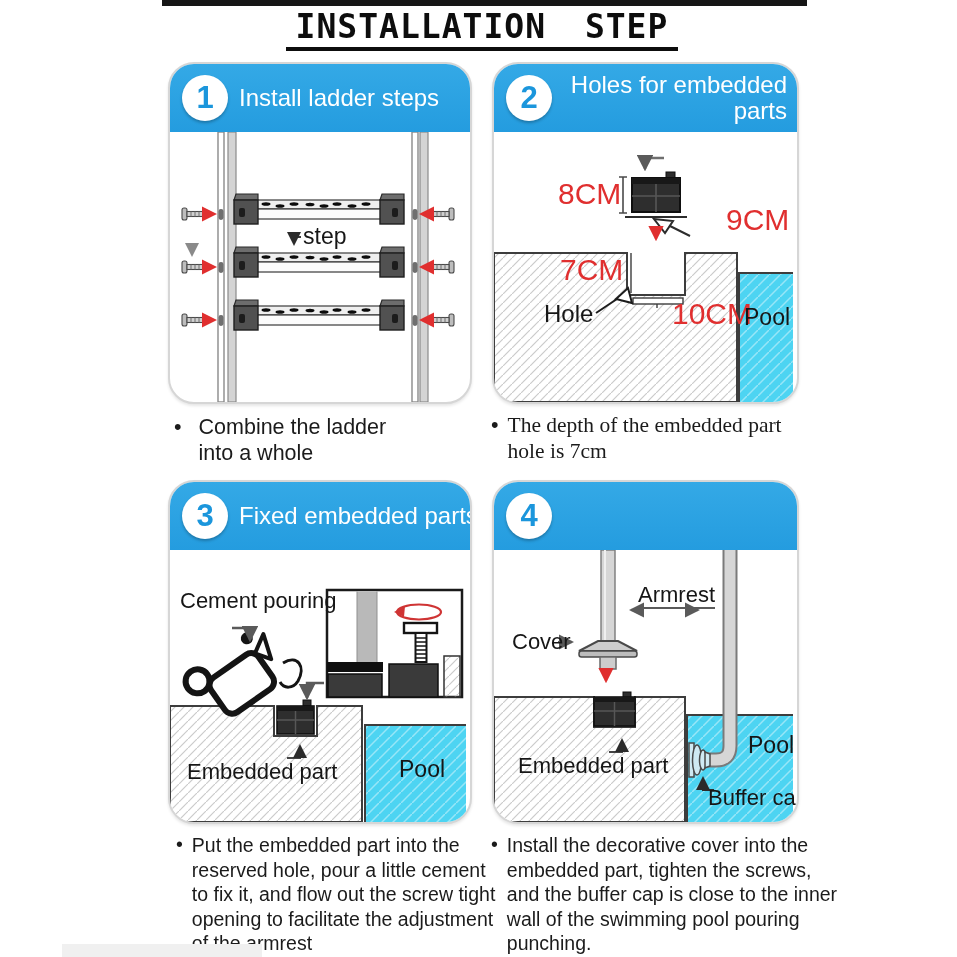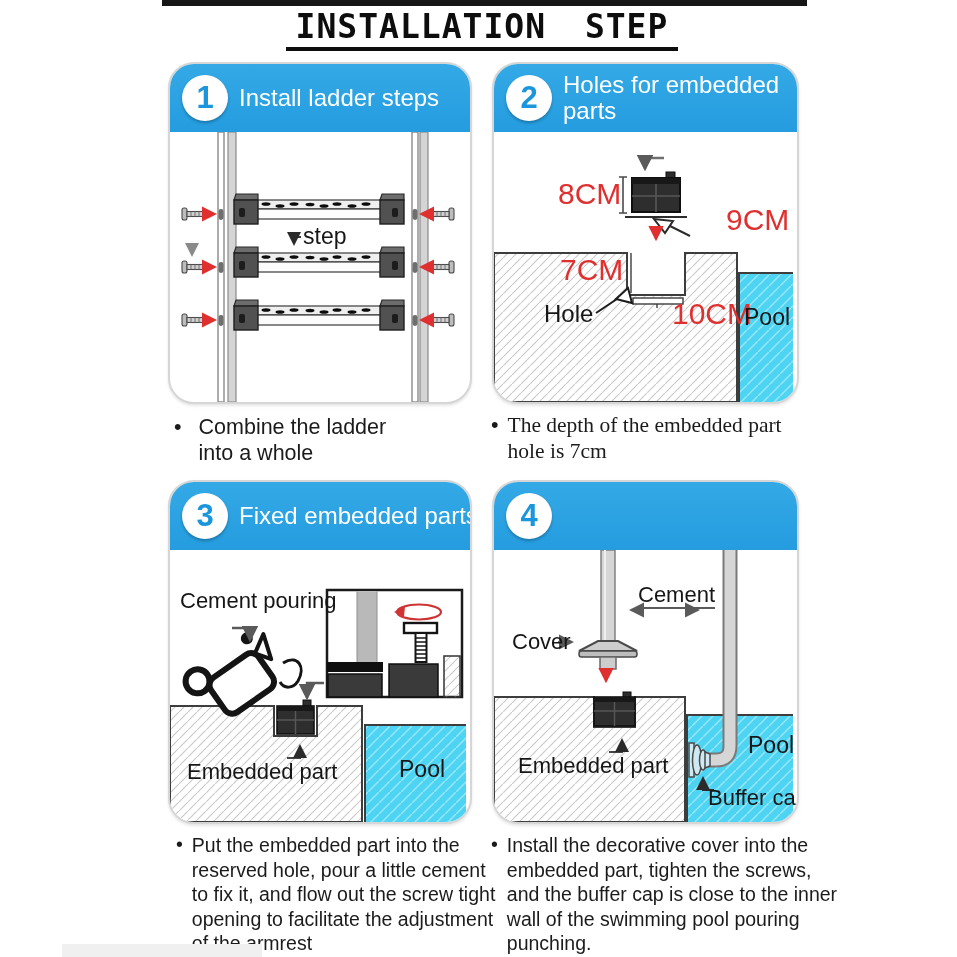--- a/index.html
+++ b/index.html
@@ -15,21 +15,21 @@
   #p1{left:168px;top:62px;width:300px;height:338px;}
   #p2{left:492px;top:62px;width:303px;height:338px;}
   #p3{left:168px;top:480px;width:300px;height:340px;}
   #p4{left:492px;top:480px;width:303px;height:340px;}
   .panel-header{height:68px;background:linear-gradient(#34a9e6,#249cdf);display:flex;
         align-items:center;gap:11px;padding:0 10px 0 12px;color:#fff;}
   .num-circle{flex:0 0 auto;width:46px;height:46px;border-radius:50%;background:#fff;color:#1b96dc;
         font-weight:bold;font-size:31px;display:flex;align-items:center;justify-content:center;
         box-shadow:0 2px 3px rgba(0,0,0,.25);}
   .panel-title{font-size:24px;line-height:1.08;white-space:nowrap;}
-  .panel-title.wrap{white-space:normal;}
+  .panel-title.wrap{white-space:normal;text-align:right;}
   .panel-body{position:relative;width:100%;height:calc(100% - 68px);}
   .panel-body svg{position:absolute;left:0;top:0;}
   .lbl{position:absolute;color:#161616;white-space:nowrap;line-height:1.05;}
   .lbl.wrap{white-space:normal;}
   .red{color:#e02f2f;font-size:30px;}
   
   #p1 .step-lbl{left:133px;top:92px;font-size:23px;}
   #p2 .emb-lbl{left:183px;top:2px;font-size:22px;width:118px;}
   #p2 .d8{left:64px;top:46px;}
   #p2 .d9{left:232px;top:72px;}
@@ -378,21 +378,21 @@
 
         <g stroke="#5a5a5a" stroke-width="2.2" fill="none">
           <line x1="150" y1="60" x2="137" y2="60" marker-end="url(#aM)"></line>
           <line x1="191" y1="60" x2="204" y2="60" marker-end="url(#aM)"></line>
         </g>
         <line x1="64" y1="92" x2="78" y2="92" stroke="#5a5a5a" stroke-width="2.2" marker-end="url(#aM)"></line>
         <line x1="112" y1="120" x2="112" y2="131" stroke="#e02f2f" stroke-width="2.2" marker-end="url(#aR)"></line>
         <polyline points="115,202 128,202 128,190" fill="none" stroke="#444" stroke-width="2" marker-end="url(#aD)"></polyline>
         <polyline points="220,240 209,240 209,228" fill="none" stroke="#2b2b2b" stroke-width="2" marker-end="url(#aD)"></polyline>
       </svg>
-      <div class="lbl armrest-lbl">Cement</div>
+      <div class="lbl armrest-lbl">Armrest</div>
       <div class="lbl cover-lbl">Cover</div>
       <div class="lbl embpart-lbl">Embedded part</div>
       <div class="lbl pool-lbl">Pool</div>
       <div class="lbl buffer-lbl">Buffer cap</div>
     </div>
   </div>
 
   <div class="bullet b1">
     <span class="dot">•</span>
     <span class="txt">Combine the ladder into a whole</span>

